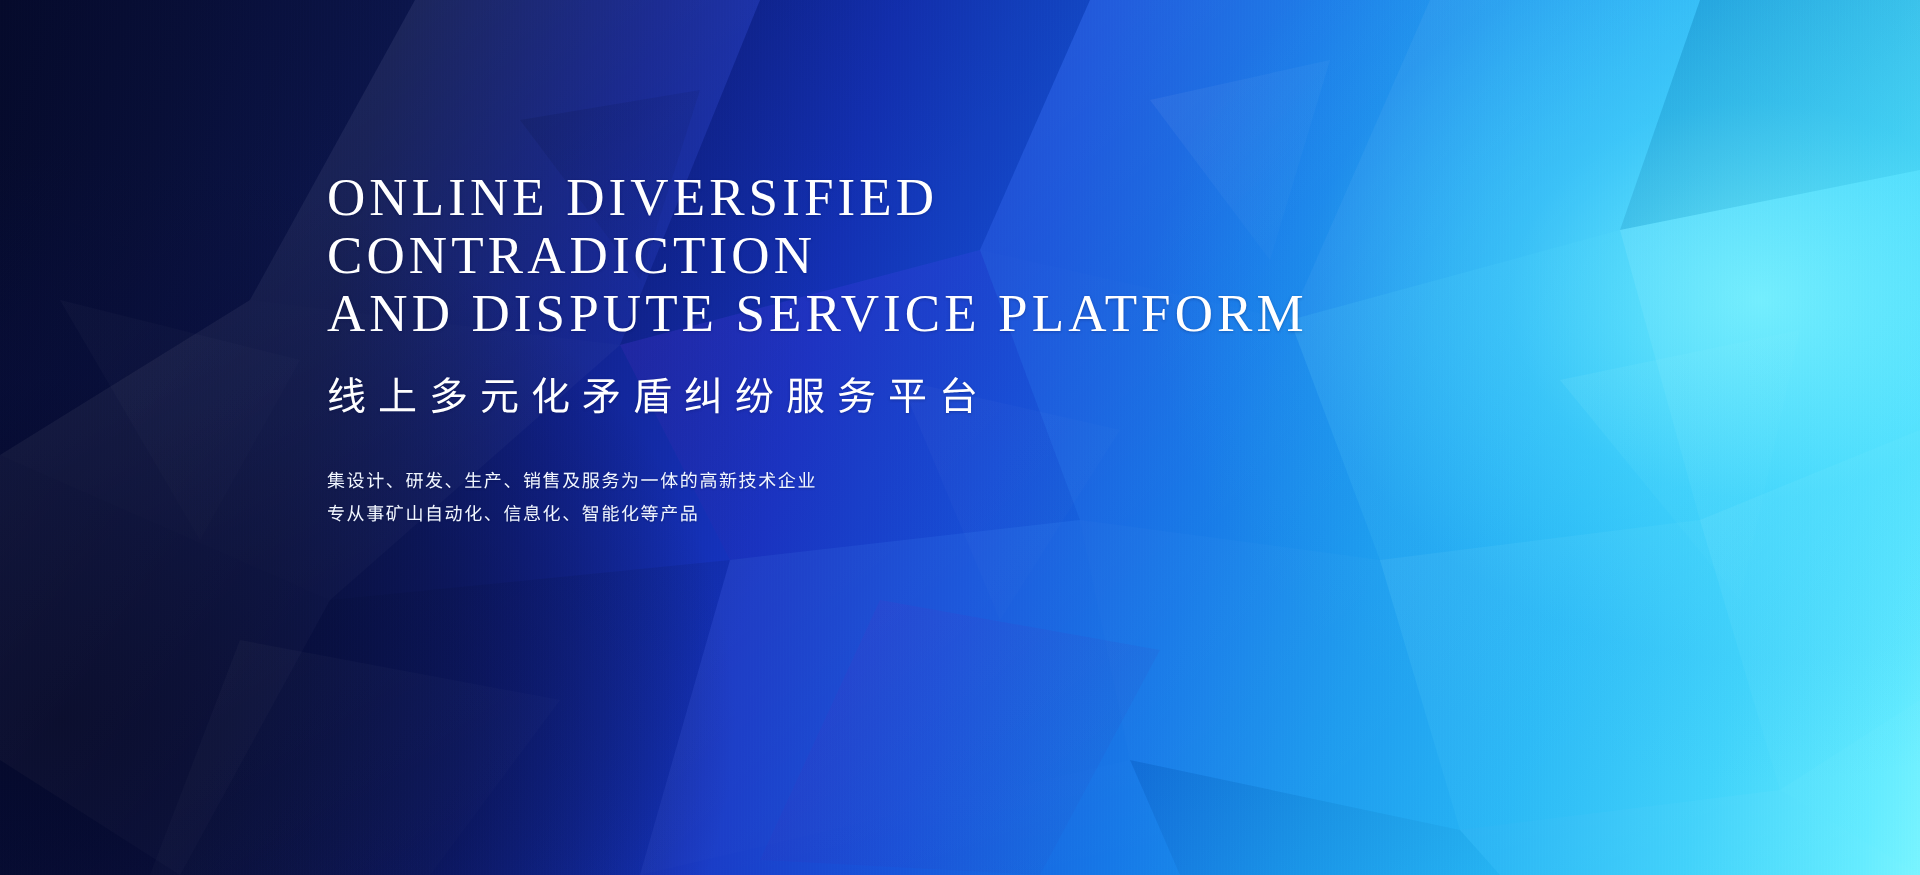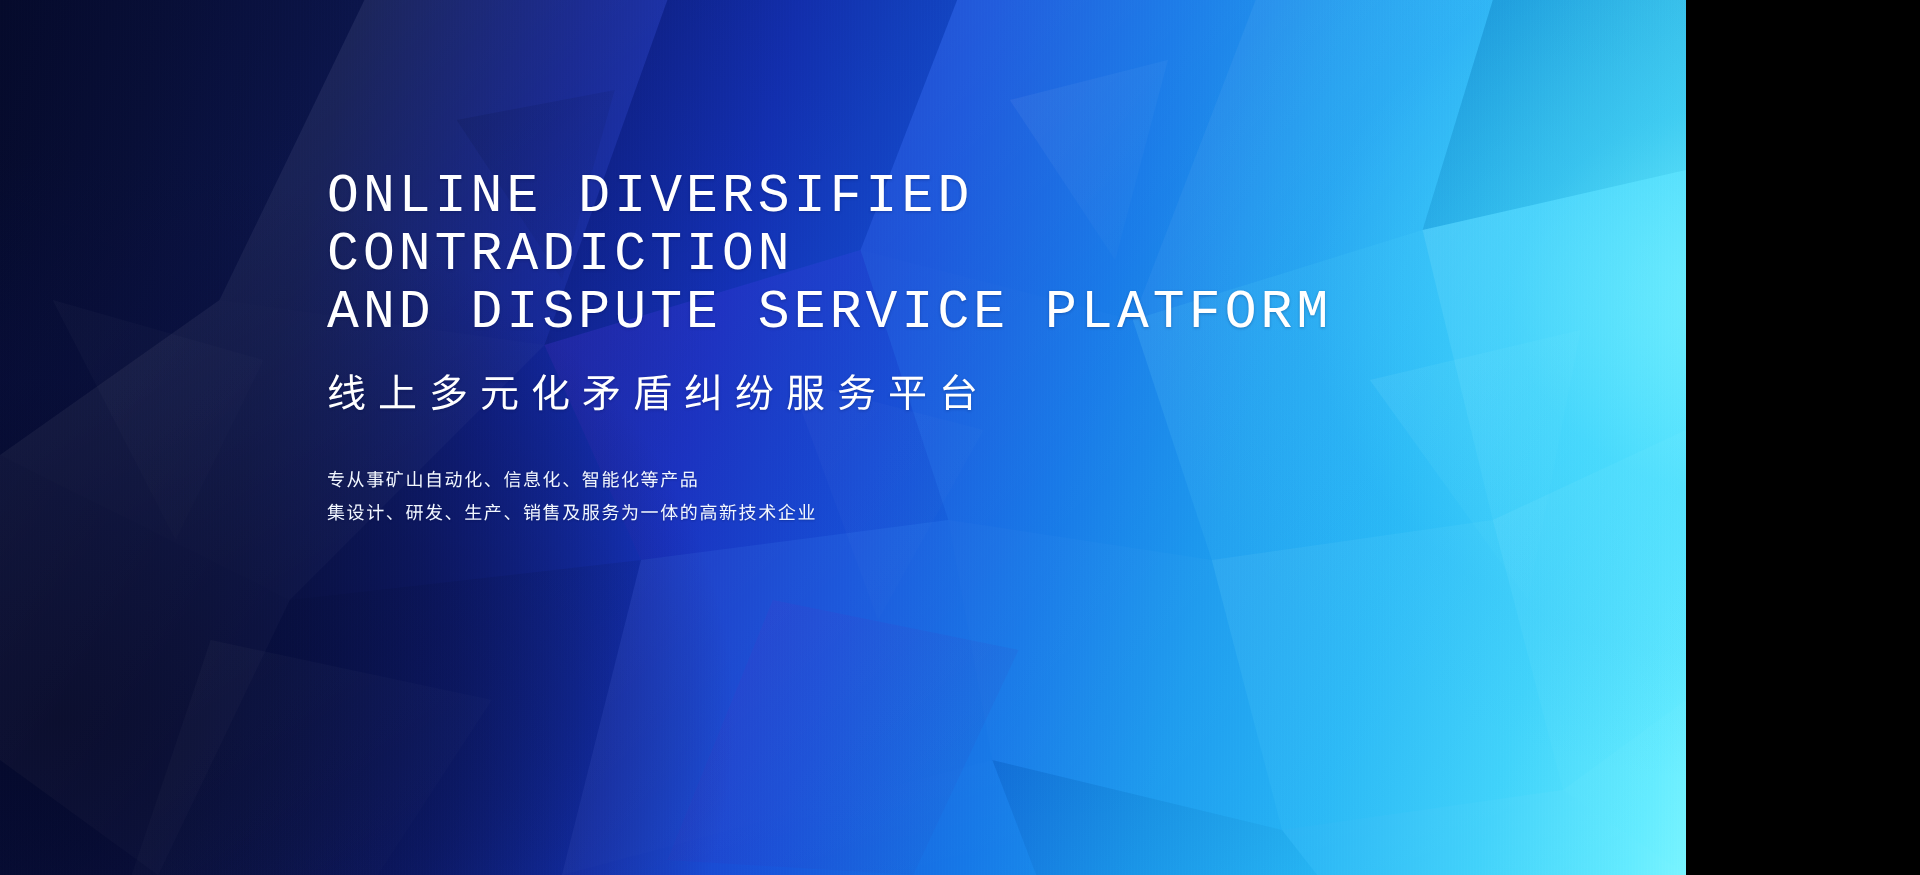--- a/index.html
+++ b/index.html
@@ -4,24 +4,24 @@
 <title>Online Diversified Contradiction and Dispute Service Platform</title>
 <style>
   html, body {
     margin: 0;
     padding: 0;
     background: #000;
   }
 
   .banner {
     position: relative;
-    width: 1686px;
+    width: 1920px;
     height: 875px;
     overflow: hidden;
-    font-family: Liberation Mono, monospace;
+    font-family: Liberation Serif, serif;
     
     background:
       radial-gradient(ellipse 780px 620px at 1760px 300px,
           rgba(120, 244, 255, 0.85) 0%,
           rgba(70, 220, 255, 0.45) 32%,
           rgba(40, 190, 250, 0.12) 58%,
           rgba(0, 0, 0, 0) 78%),
       radial-gradient(ellipse 900px 760px at 60px 720px,
           rgba(5, 8, 40, 0.92) 0%,
           rgba(8, 14, 58, 0.55) 45%,
@@ -182,18 +182,18 @@
 
   <div class="texture"></div>
 
   <div class="content">
     <h1 class="headline">ONLINE DIVERSIFIED CONTRADICTION
 AND DISPUTE SERVICE PLATFORM</h1>
 
     <h2 class="subtitle">线上多元化矛盾纠纷服务平台</h2>
 
     <ul class="desc">
+      <li>集设计、研发、生产、销售及服务为一体的高新技术企业</li>
       <li>专从事矿山自动化、信息化、智能化等产品</li>
-      <li>集设计、研发、生产、销售及服务为一体的高新技术企业</li>
     </ul>
   </div>
 
 </div>
 
 </body></html>

